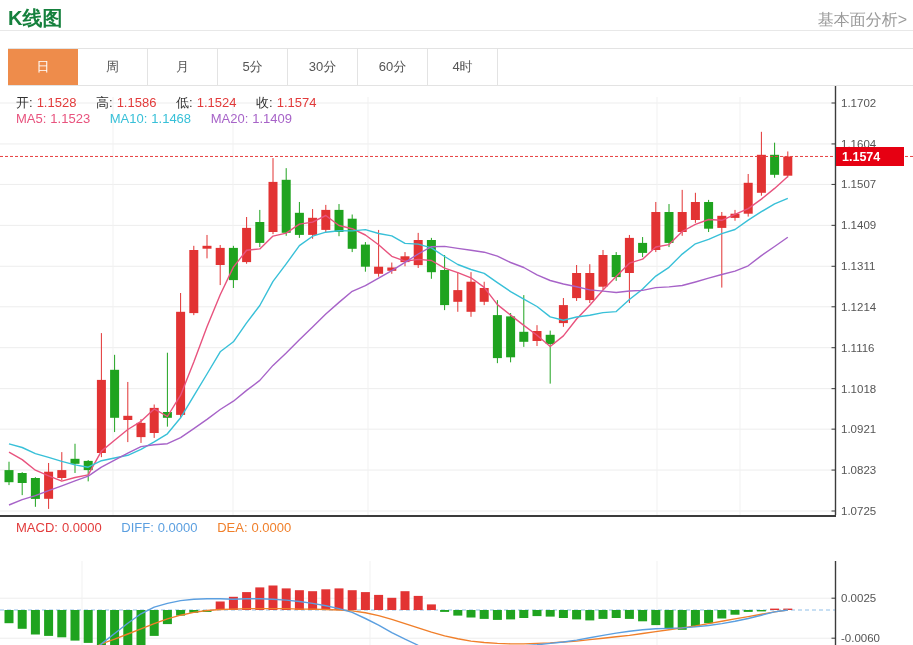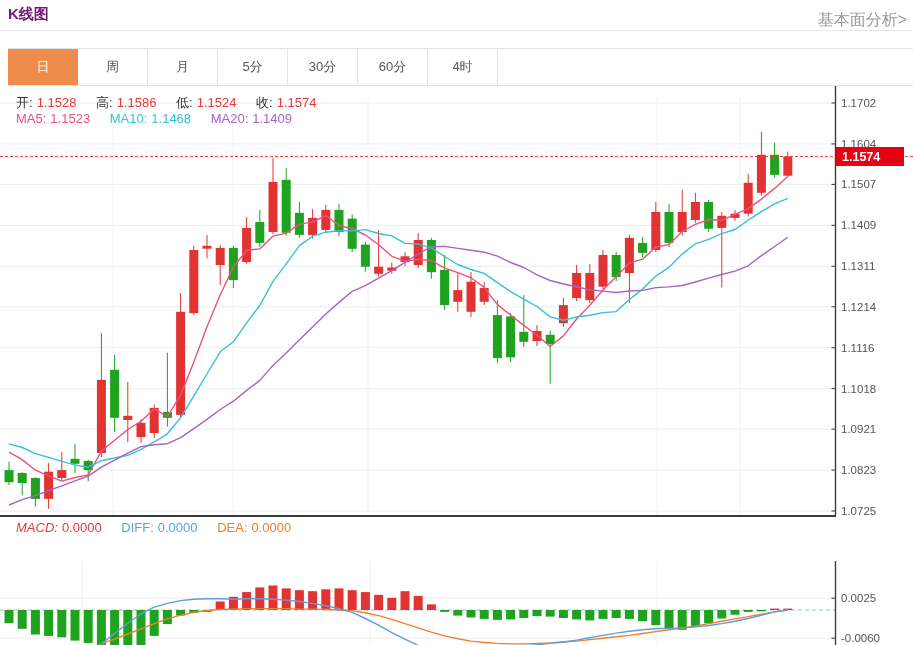--- a/index.html
+++ b/index.html
@@ -1,18 +1,18 @@
 <!DOCTYPE html>
 <html><head>
 <meta charset="utf-8">
 <style>
   html,body{margin:0;padding:0;background:#fff;}
   .page{position:relative;width:913px;height:645px;background:#fff;overflow:hidden;
         font-family:"Liberation Sans",sans-serif;}
-  .hdr-title{position:absolute;left:8px;top:5px;font-size:15px;font-weight:bold;color:#701a75;}
+  .hdr-title{position:absolute;left:8px;top:5px;font-size:20px;font-weight:bold;color:#15803d;}
   .hdr-link{position:absolute;right:6px;top:10px;font-size:16px;color:#999;cursor:pointer;}
   .hdr-divider{position:absolute;left:0;top:30px;width:913px;height:1px;background:#e8e8e8;}
   .tabbar{position:absolute;left:8px;top:48px;width:905px;height:36px;display:flex;
           border-top:1px solid #e3e3e3;border-bottom:1px solid #e3e3e3;box-sizing:content-box;}
   .tab{width:70px;height:36px;line-height:36px;text-align:center;font-size:13px;color:#555;
        border-right:1px solid #e3e3e3;cursor:pointer;box-sizing:border-box;background:#fff;}
   .tab:first-child{border-left:1px solid #e3e3e3;}
   .tab.sel{color:#fff;border-color:transparent;}
   .legend{position:absolute;left:16px;font-size:13px;color:#333;white-space:nowrap;z-index:5;}
   .legend span{margin-right:4px;}
@@ -221,21 +221,21 @@
           <text x="841" y="429.0">1.0725</text>
         </g>
         <g>
           <rect x="836" y="61.0" width="68" height="19" fill="#e60012"></rect>
           <text x="842" y="75.0" font-family="Liberation Sans, sans-serif" font-size="12.5" font-weight="bold" fill="#fff">1.1574</text>
         </g>
       </svg></div>
   <div class="sep"></div>
 
   <div class="legend" style="top:520px;">
-    <span class="c-macd" style="color: rgb(226, 59, 59); font-style: italic;">MACD:</span><span class="c-macd grp" style="color: rgb(226, 59, 59);">0.0000</span>
+    <span class="c-macd" style="color: rgb(226, 59, 59);">MACD:</span><span class="c-macd grp" style="color: rgb(226, 59, 59);">0.0000</span>
     <span class="c-diff" style="color: rgb(91, 159, 224);">DIFF:</span><span class="c-diff grp" style="color: rgb(91, 159, 224);">0.0000</span>
     <span class="c-dea" style="color: rgb(240, 127, 42);">DEA:</span><span class="c-dea" style="color: rgb(240, 127, 42);">0.0000</span>
   </div>
   <div id="macd-chart" class="chart-svg" style="top:544px;width:913px;height:104px;margin-top:17px;"><svg width="913" height="128" xmlns="http://www.w3.org/2000/svg">
         <g>
           <line x1="0" y1="37.2" x2="835.5" y2="37.2" stroke="#ededed" stroke-width="1"></line>
           <line x1="0" y1="77.2" x2="835.5" y2="77.2" stroke="#ededed" stroke-width="1"></line>
           <line x1="0" y1="116.8" x2="835.5" y2="116.8" stroke="#ededed" stroke-width="1"></line>
           <line x1="82" y1="0" x2="82" y2="128" stroke="#f1f1f1" stroke-width="1"></line>
           <line x1="370" y1="0" x2="370" y2="128" stroke="#f1f1f1" stroke-width="1"></line>

